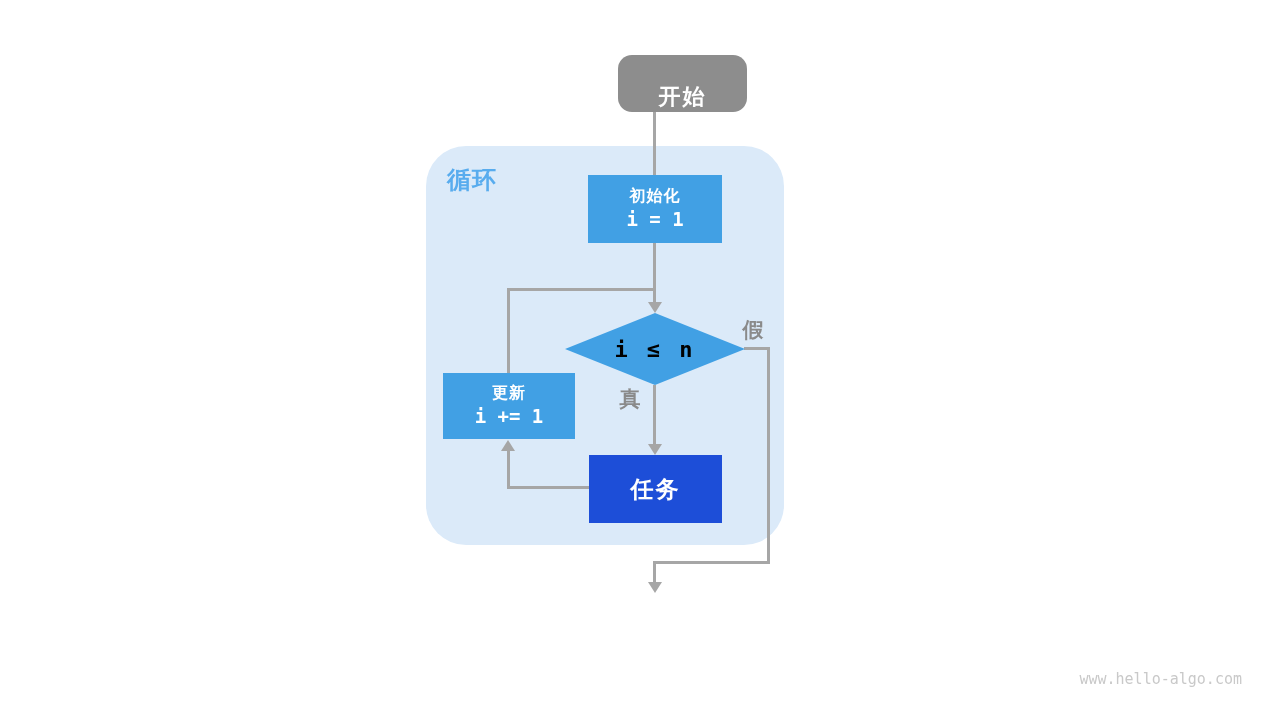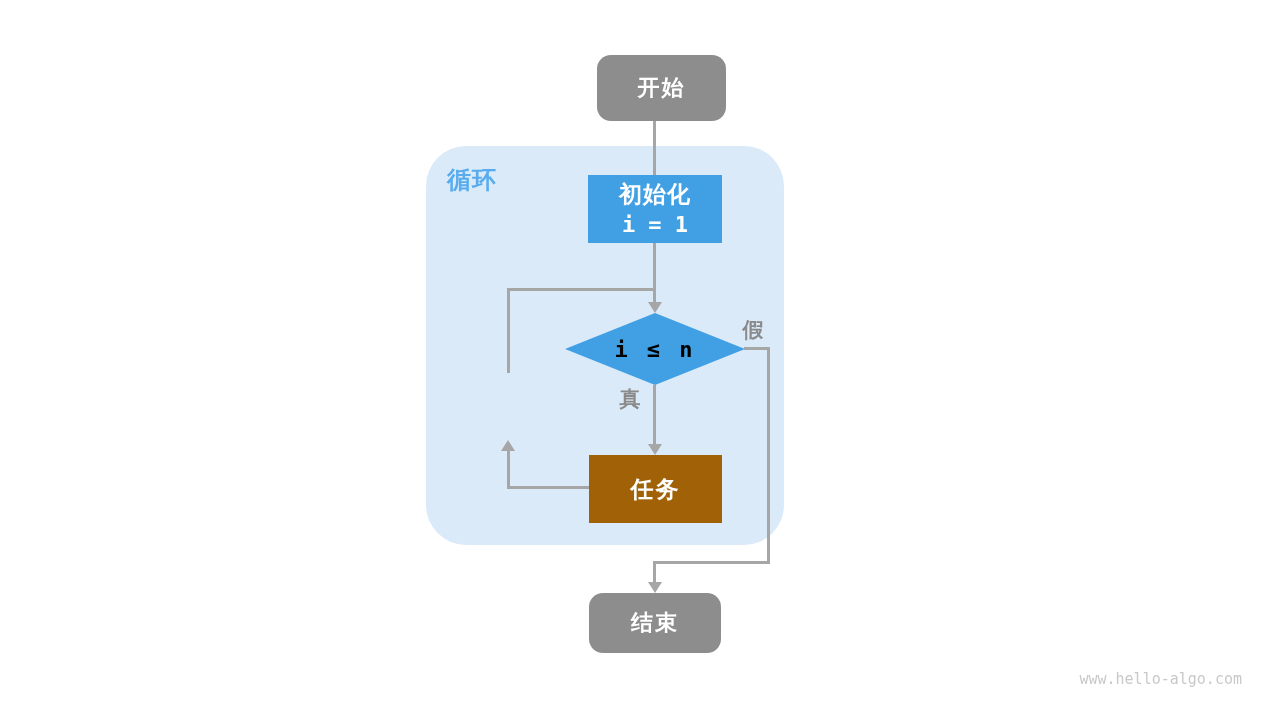--- a/index.html
+++ b/index.html
@@ -48,34 +48,34 @@
     background: #8D8D8D;
     border-radius: 14px;
     font-size: 22px;
     font-weight: bold;
     letter-spacing: 2px;
   }
   .node-blue {
     background: #41A0E4;
   }
   .node-green {
-    background: #a16207;
+    background: #1d4ed8;
     font-size: 23px;
     font-weight: bold;
     letter-spacing: 2px;
   }
   .node-label {
-    font-size: 23px;
+    font-size: 16px;
     font-weight: bold;
     letter-spacing: 1px;
     line-height: 1.35;
   }
   .node-code {
     font-family: "DejaVu Sans Mono", monospace;
-    font-size: 22px;
+    font-size: 19px;
     font-weight: bold;
     line-height: 1.35;
   }
   .diamond {
     position: absolute;
     left: 565px; top: 313px;
     width: 180px; height: 72px;
     background: #41A0E4;
     clip-path: polygon(50% 0, 100% 50%, 50% 100%, 0 50%);
     display: flex;
@@ -145,37 +145,38 @@
 
   <div class="line" style="left:744px; top:347px; width:26px; height:3px;"></div>
   <div class="line" style="left:767px; top:347px; width:3px; height:217px;"></div>
   <div class="line" style="left:653px; top:561px; width:117px; height:3px;"></div>
   <div class="line" style="left:653px; top:561px; width:3px; height:23px;"></div>
   <div class="arrow-down" style="left:648px; top:582px;"></div>
 
   <div class="branch-label" style="left:614px; top:385px;">真</div>
   <div class="branch-label" style="left:737px; top:316px;">假</div>
 
-  <div class="node node-rounded" style="left:597px; top:55px; width:129px; height:66px;">
+  <div class="node node-rounded" style="left:618px; top:55px; width:129px; height:57px;justify-content:flex-end;">
     <span>开始</span>
   </div>
 
   <div class="node node-blue" style="left:588px; top:175px; width:134px; height:68px;">
     <span class="node-label">初始化</span>
     <span class="node-code">i = 1</span>
   </div>
 
   <div class="diamond">
     <span>i ≤ n</span>
   </div>
 
+  <div class="node node-blue" style="left:443px; top:373px; width:132px; height:66px;">
+    <span class="node-label">更新</span>
+    <span class="node-code">i += 1</span>
+  </div>
 
   <div class="node node-green" style="left:589px; top:455px; width:133px; height:68px;">
     <span>任务</span>
   </div>
 
-  <div class="node node-rounded" style="left:589px; top:593px; width:132px; height:60px;">
-    <span>结束</span>
-  </div>
 
   <div class="watermark">www.hello-algo.com</div>
 
 </div>
 
 </body></html>

